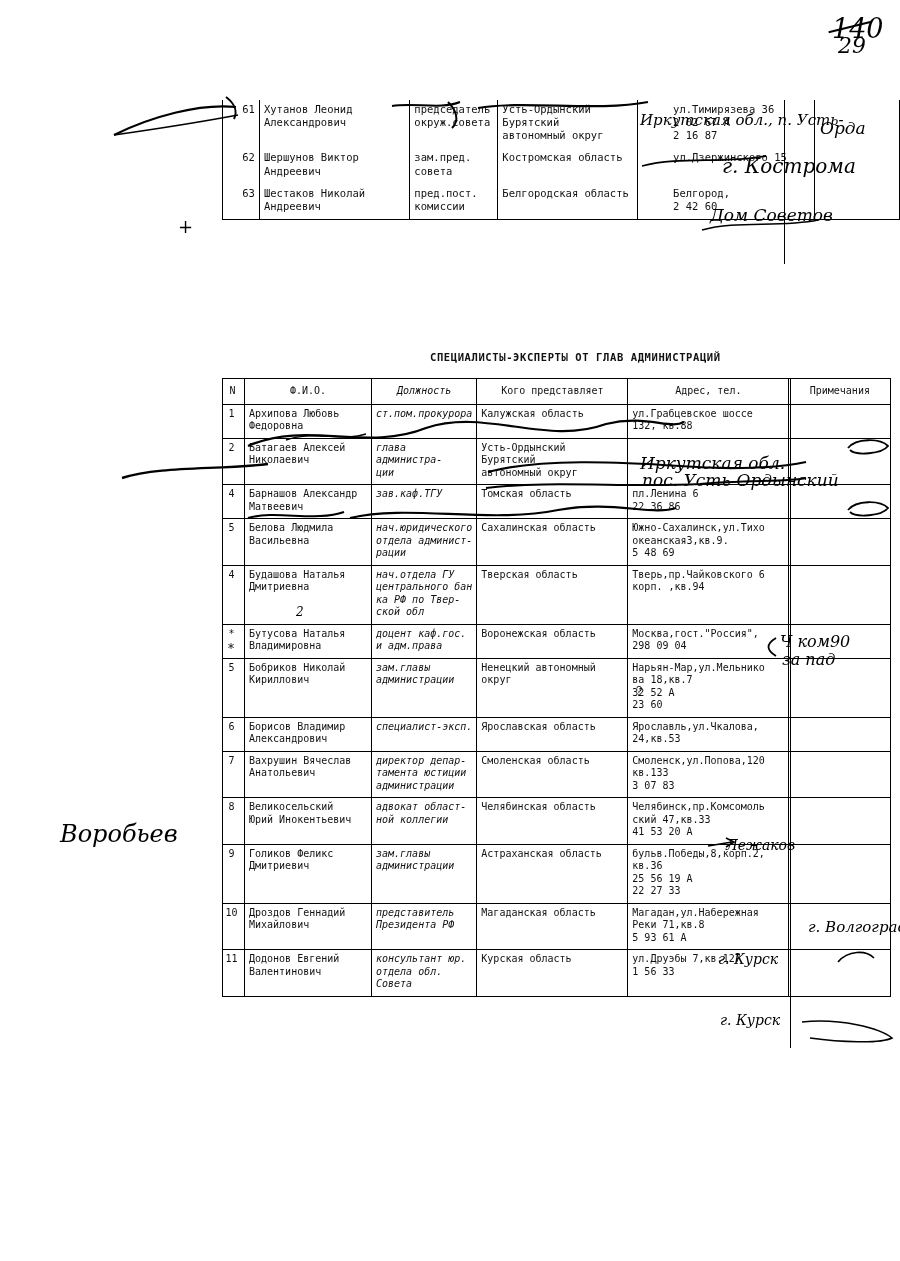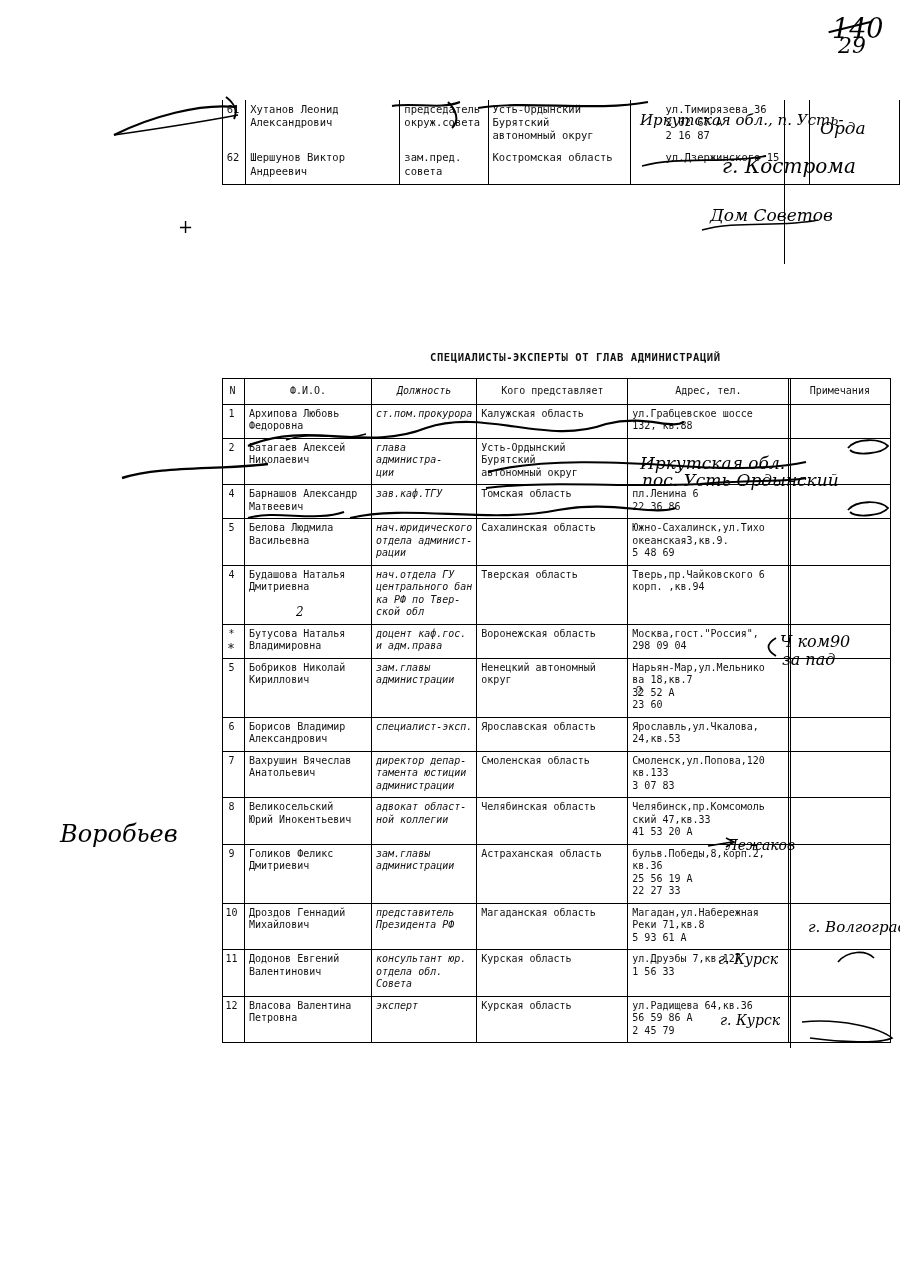--- a/index.html
+++ b/index.html
@@ -56,21 +56,21 @@
     font-size: 10.5px;
     line-height: 1.25;
   }
   .tbl td {
     border-left: 1.3px solid #000;
     border-right: 1.3px solid #000;
     vertical-align: top;
     padding: 3px 4px 6px 4px;
     white-space: pre-line;
   }
-  .tbl .c-n     { width: 18px; text-align: center; padding-left: 2px; }
+  .tbl .c-n     { width: 18px; text-align: right; padding-left: 16px; }
   .tbl .c-name  { width: 152px; }
   .tbl .c-post  { width: 90px; }
   .tbl .c-repr  { width: 140px; }
   .tbl .c-addr  { width: 178px; }
   .tbl .c-note  { width: 100px; }
 
   #top-table {
     top: 100px;
     left: 222px;
   }
@@ -187,20 +187,31 @@
       <tr>
         <td class="c-n">62</td>
         <td class="c-name">Шершунов Виктор
 Андреевич</td>
         <td class="c-post">зам.пред.
 совета</td>
         <td class="c-repr">Костромская область</td>
         <td class="c-addr">ул.Дзержинского 15</td>
         <td class="c-note"></td>
       </tr>
+      <tr>
+        <td class="c-n">63</td>
+        <td class="c-name">Шестаков Николай
+Андреевич</td>
+        <td class="c-post">пред.пост.
+комиссии</td>
+        <td class="c-repr">Белгородская область</td>
+        <td class="c-addr">Белгород,
+    2 42 60</td>
+        <td class="c-note"></td>
+      </tr>
     </tbody>
   </table>
   <div class="dbl-rule-top"></div>
 
   <div class="hw hw1">Иркутская обл., п. Усть-</div>
   <div class="hw hw2">Орда</div>
   <div class="hw hw3">г. Кострома</div>
   <div class="hw hw4">Дом Советов</div>
   <div class="hw hw-plus">+</div>
 
@@ -384,31 +395,20 @@
         <td class="c-name">Додонов Евгений
 Валентинович</td>
         <td class="c-post">консультант юр.
 отдела обл.
 Совета</td>
         <td class="c-repr">Курская область</td>
         <td class="c-addr">ул.Друэбы 7,кв.127
       1 56 33</td>
         <td class="c-note"></td>
       </tr>
-      <tr>
-        <td class="c-n">12</td>
-        <td class="c-name">Власова Валентина
-Петровна</td>
-        <td class="c-post">эксперт</td>
-        <td class="c-repr">Курская область</td>
-        <td class="c-addr">ул.Радищева 64,кв.36
-      56 59 86 А
-      2 45 79</td>
-        <td class="c-note"></td>
-      </tr>
     </tbody>
   </table>
   <div class="dbl-rule"></div>
 
   <div class="hw hw-star">*</div>
   <div class="hw hw-q">?</div>
   <div class="hw hw-2a">2</div>
 
   <div class="hw hw6">Иркутская обл.</div>
   <div class="hw hw7">пос. Усть-Ордынский</div>

